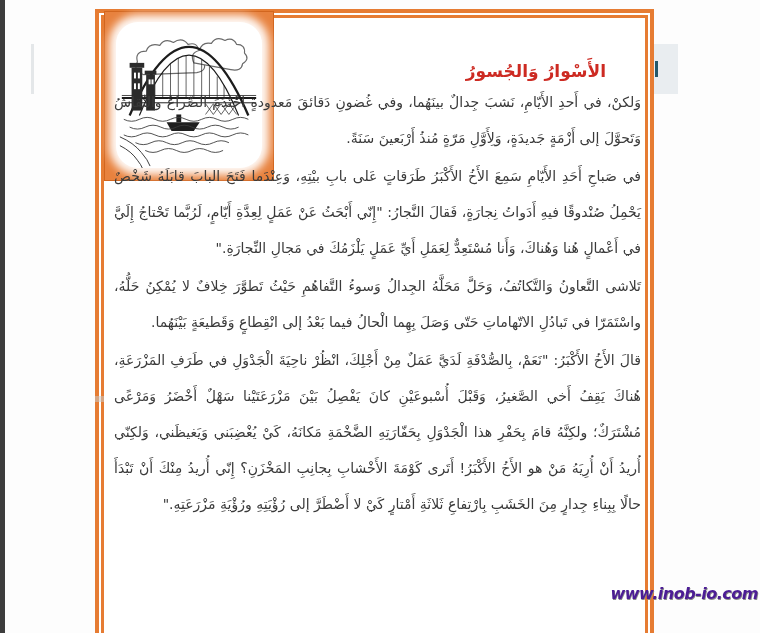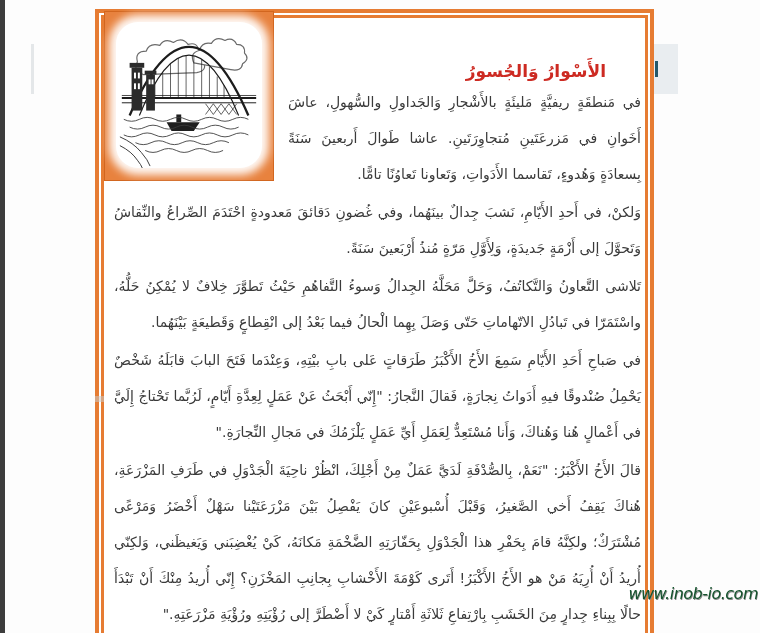--- a/index.html
+++ b/index.html
@@ -46,22 +46,22 @@
     font-size:14px;line-height:36px;
   }
   .text-flow p{
     margin:0 0 2px 0;
     text-align:justify;text-align-last:right;
   }
   .text-flow p.beside-image{margin-left:174px;}
   
   .watermark{
     position:absolute;top:584px;right:2px;z-index:5;
-    font-weight:normal;font-style:italic;font-size:16px;letter-spacing:-0.5px;
-    color:#14532d;text-shadow:0.6px 0.6px 0 #8a8a8a;
+    font-weight:bold;font-style:italic;font-size:16px;letter-spacing:-0.5px;
+    color:#4c1d95;text-shadow:0.6px 0.6px 0 #8a8a8a;
     direction:ltr;
   }
   svg{display:block;}
 </style>
 </head>
 <body>
 
 <div class="edge-strip"></div>
 <div class="artifact-left"></div>
 
@@ -142,21 +142,20 @@
         <path d="M4,118 q14,6 22,16 q7,8 9,14"></path>
         <path d="M4,127 q12,6 18,15 q4,5 5,8"></path>
       </g>
     </svg>
   </div>
 </div>
 
 <h1 class="title">الأَسْوارُ وَالجُسورُ</h1>
 
 <div class="text-flow" dir="rtl">
-  <p class="beside-image">في مَنطقَةٍ ريفيَّةٍ مَليئَةٍ بالأَشْجارِ وَالجَداولِ والسُّهولِ، عاشَ أَخَوانِ في مَزرعَتَينِ مُتجاوِرَتَينِ. عاشا طَوالَ أَربعينَ سَنَةً بِسعادَةٍ وَهُدوءٍ، تَقاسما الأَدَواتِ، وَتَعاونا تَعاوُنًا تامًّا.</p>
   <p>وَلكنْ، في أَحدِ الأَيّامِ، نَشبَ جِدالٌ بينَهُما، وفي غُضونِ دَقائقَ مَعدودةٍ احْتَدَمَ الصِّراعُ والنِّقاشُ وَتَحوَّلَ إلى أَزْمَةٍ جَديدَةٍ، وَلِأَوَّلِ مَرّةٍ مُنذُ أَرْبَعينَ سَنَةً.</p>
+  <p>في صَباحِ أَحَدِ الأَيّامِ سَمِعَ الأَخُ الأَكْبَرُ طَرَقاتٍ عَلى بابِ بيْتِهِ، وَعِنْدَما فَتَحَ البابَ قابَلَهُ شَخْصٌ يَحْمِلُ صُنْدوقًا فيهِ أَدَواتُ نِجارَةٍ، فَقالَ النَّجارُ: "إِنّي أَبْحَثُ عَنْ عَمَلٍ لِعِدَّةِ أَيّامٍ، لَرُبَّما تَحْتاجُ إِلَيَّ في أَعْمالٍ هُنا وَهُناكَ، وَأَنا مُسْتَعِدٌّ لِعَمَلِ أَيِّ عَمَلٍ يَلْزَمُكَ في مَجالِ النِّجارَةِ."</p>
   <p>تَلاشى التَّعاونُ وَالتَّكاتُفُ، وَحَلَّ مَحَلَّهُ الجِدالُ وَسوءُ التَّفاهُمِ حَيْثُ تَطوَّرَ خِلافٌ لا يُمْكِنُ حَلُّهُ، واسْتَمَرّا في تَبادُلِ الاتّهاماتِ حَتّى وَصَلَ بِهِما الْحالُ فيما بَعْدُ إلى انْقِطاعٍ وَقَطيعَةٍ بَيْنَهُما.</p>
-  <p>في صَباحِ أَحَدِ الأَيّامِ سَمِعَ الأَخُ الأَكْبَرُ طَرَقاتٍ عَلى بابِ بيْتِهِ، وَعِنْدَما فَتَحَ البابَ قابَلَهُ شَخْصٌ يَحْمِلُ صُنْدوقًا فيهِ أَدَواتُ نِجارَةٍ، فَقالَ النَّجارُ: "إِنّي أَبْحَثُ عَنْ عَمَلٍ لِعِدَّةِ أَيّامٍ، لَرُبَّما تَحْتاجُ إِلَيَّ في أَعْمالٍ هُنا وَهُناكَ، وَأَنا مُسْتَعِدٌّ لِعَمَلِ أَيِّ عَمَلٍ يَلْزَمُكَ في مَجالِ النِّجارَةِ."</p>
   <p>قالَ الأَخُ الأَكْبَرُ: "نَعَمْ، بِالصُّدْفَةِ لَدَيَّ عَمَلٌ مِنْ أَجْلِكَ، انْظُرْ ناحِيَةَ الْجَدْوَلِ في طَرَفِ المَزْرَعَةِ، هُناكَ يَقِفُ أَخي الصَّغيرُ، وَقَبْلَ أُسْبوعَيْنِ كانَ يَفْصِلُ بَيْنَ مَزْرَعَتَيْنا سَهْلٌ أَخْضَرُ وَمَرْعًى مُشْتَرَكٌ؛ ولكِنَّهُ قامَ بِحَفْرِ هذا الْجَدْوَلِ بِحَفّارَتِهِ الضَّخْمَةِ مَكانَهُ، كَيْ يُغْضِبَني وَيَغيظَني، وَلكِنّي أُريدُ أَنْ أُرِيَهُ مَنْ هو الأَخُ الأَكْبَرُ! أَتَرى كَوْمَةَ الأَخْشابِ بِجانِبِ المَخْزَنِ؟ إِنّي أُريدُ مِنْكَ أَنْ تَبْدَأَ حالًا بِبِناءِ جِدارٍ مِنَ الخَشَبِ بِارْتِفاعِ ثَلاثَةِ أَمْتارٍ كَيْ لا أَضْطَرَّ إلى رُؤْيَتِهِ ورُؤْيَةِ مَزْرَعَتِهِ."</p>
 
 </div>
 
 <div class="watermark">www.inob-io.com</div>
 
 </body></html>

